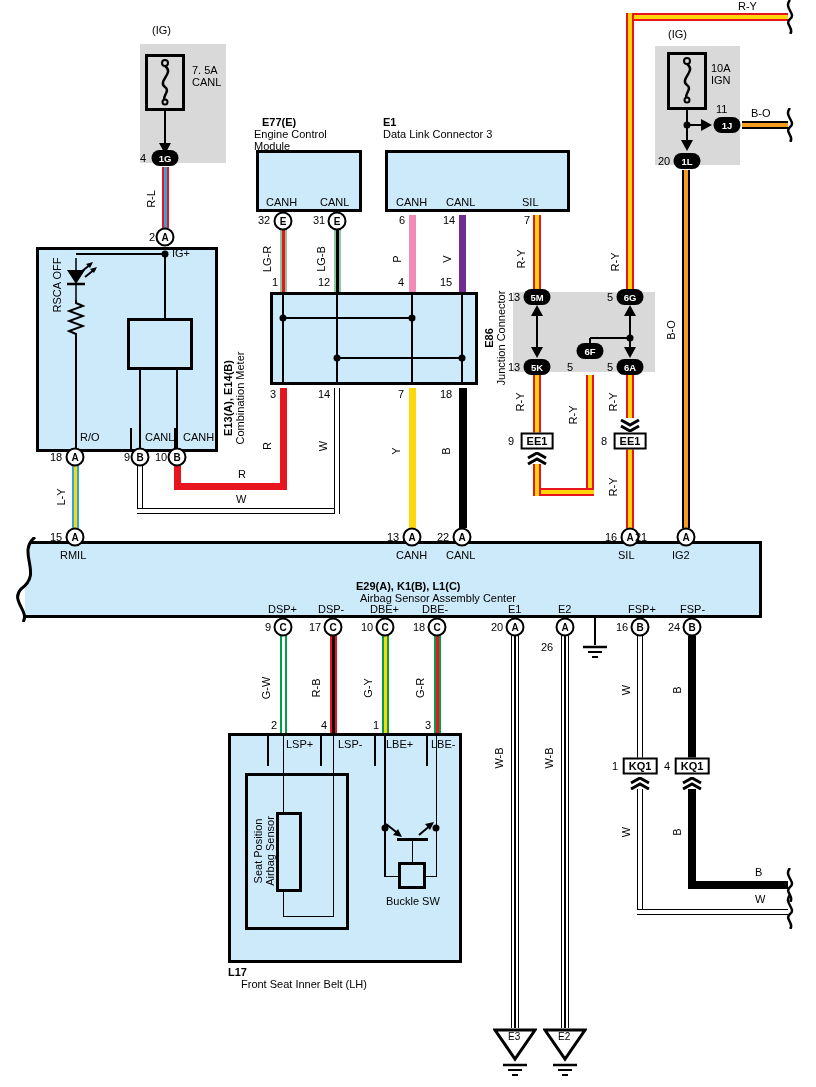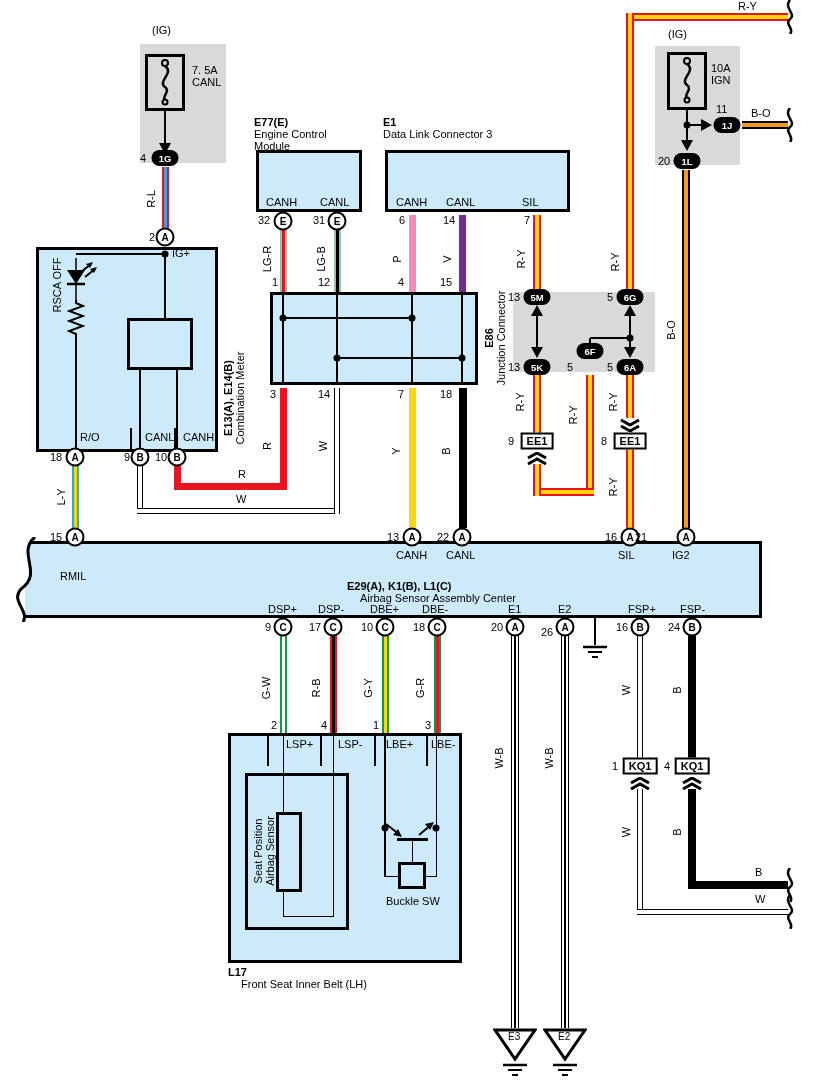--- a/index.html
+++ b/index.html
@@ -187,21 +187,21 @@
   <div class="pinc" style="left:140px;top:457px">B</div>
   <div class="lbl" style="left:124px;top:451px">9</div>
   <div class="pinc" style="left:177px;top:457px">B</div>
   <div class="lbl" style="left:155px;top:451px">10</div>
   <div class="vlbl" style="left:61px;top:497px">L-Y</div>
   <div class="vlbl" style="left:267px;top:446px">R</div>
   <div class="lbl" style="left:238px;top:468px">R</div>
   <div class="vlbl" style="left:323px;top:446px">W</div>
   <div class="lbl" style="left:236px;top:493px">W</div>
 
-  <div class="lbl b" style="left:254px;top:116px">E77(E)</div>
+  <div class="lbl b" style="left:262px;top:116px">E77(E)</div>
   <div class="lbl" style="left:254px;top:128px">Engine Control</div>
   <div class="lbl" style="left:254px;top:140px">Module</div>
   <div class="lbl" style="left:266px;top:196px">CANH</div>
   <div class="lbl" style="left:320px;top:196px">CANL</div>
   <div class="pinc" style="left:283px;top:221px">E</div>
   <div class="lbl" style="left:258px;top:214px">32</div>
   <div class="pinc" style="left:337px;top:221px">E</div>
   <div class="lbl" style="left:313px;top:214px">31</div>
   <div class="vlbl" style="left:267px;top:259px">LG-R</div>
   <div class="vlbl" style="left:321px;top:259px">LG-B</div>
@@ -280,47 +280,47 @@
   <div class="pinc" style="left:75px;top:537px">A</div>
   <div class="lbl" style="left:50px;top:531px">15</div>
   <div class="pinc" style="left:412px;top:537px">A</div>
   <div class="lbl" style="left:387px;top:531px">13</div>
   <div class="pinc" style="left:462px;top:537px">A</div>
   <div class="lbl" style="left:437px;top:531px">22</div>
   <div class="pinc" style="left:630px;top:537px">A</div>
   <div class="lbl" style="left:605px;top:531px">16</div>
   <div class="pinc" style="left:686px;top:537px">A</div>
   <div class="lbl" style="left:635px;top:531px">21</div>
-  <div class="lbl" style="left:60px;top:570px">RMIL</div>
+  <div class="lbl" style="left:60px;top:549px">RMIL</div>
   <div class="lbl" style="left:396px;top:549px">CANH</div>
   <div class="lbl" style="left:446px;top:549px">CANL</div>
   <div class="lbl" style="left:618px;top:549px">SIL</div>
   <div class="lbl" style="left:672px;top:549px">IG2</div>
-  <div class="lbl b" style="left:347px;top:580px">E29(A), K1(B), L1(C)</div>
+  <div class="lbl b" style="left:356px;top:580px">E29(A), K1(B), L1(C)</div>
   <div class="lbl" style="left:360px;top:592px">Airbag Sensor Assembly Center</div>
   <div class="lbl" style="left:268px;top:603px">DSP+</div>
   <div class="lbl" style="left:318px;top:603px">DSP-</div>
   <div class="lbl" style="left:370px;top:603px">DBE+</div>
   <div class="lbl" style="left:422px;top:603px">DBE-</div>
   <div class="lbl" style="left:508px;top:603px">E1</div>
   <div class="lbl" style="left:558px;top:603px">E2</div>
   <div class="lbl" style="left:628px;top:603px">FSP+</div>
   <div class="lbl" style="left:680px;top:603px">FSP-</div>
   <div class="pinc" style="left:283px;top:627px">C</div>
   <div class="lbl" style="left:265px;top:621px">9</div>
   <div class="pinc" style="left:333px;top:627px">C</div>
   <div class="lbl" style="left:309px;top:621px">17</div>
   <div class="pinc" style="left:385px;top:627px">C</div>
   <div class="lbl" style="left:361px;top:621px">10</div>
   <div class="pinc" style="left:437px;top:627px">C</div>
   <div class="lbl" style="left:413px;top:621px">18</div>
   <div class="pinc" style="left:515px;top:627px">A</div>
   <div class="lbl" style="left:491px;top:621px">20</div>
   <div class="pinc" style="left:565px;top:627px">A</div>
-  <div class="lbl" style="left:541px;top:626px">26</div>
+  <div class="lbl" style="left:541px;top:641px">26</div>
   <div class="pinc" style="left:640px;top:627px">B</div>
   <div class="lbl" style="left:616px;top:621px">16</div>
   <div class="pinc" style="left:692px;top:627px">B</div>
   <div class="lbl" style="left:668px;top:621px">24</div>
 
   <div class="ln" style="left:594.25px;top:618px;width:1.5px;height:27px"></div>
   <svg style="left:582px;top:645px" width="26" height="14" viewBox="0 0 26 14">
       <line x1="1" y1="2" x2="25" y2="2" stroke="#000" stroke-width="2.5"></line>
       <line x1="6" y1="7" x2="20" y2="7" stroke="#000" stroke-width="2"></line>
       <line x1="10" y1="12" x2="16" y2="12" stroke="#000" stroke-width="2"></line>

